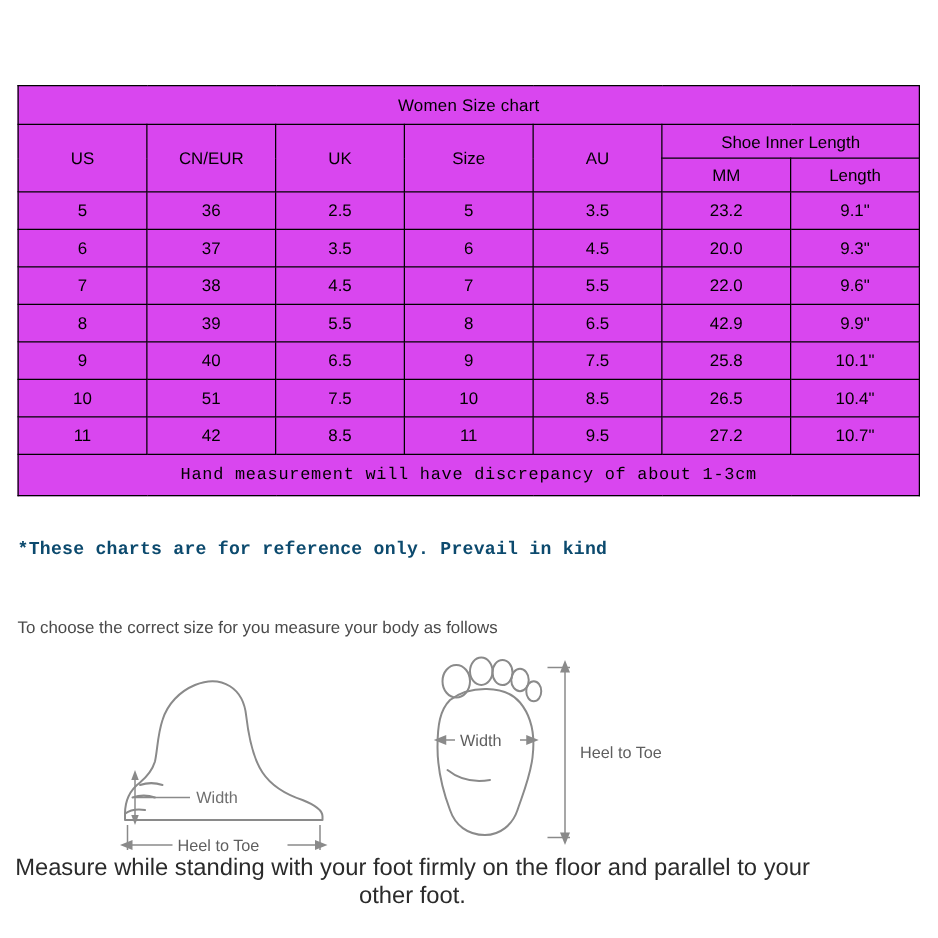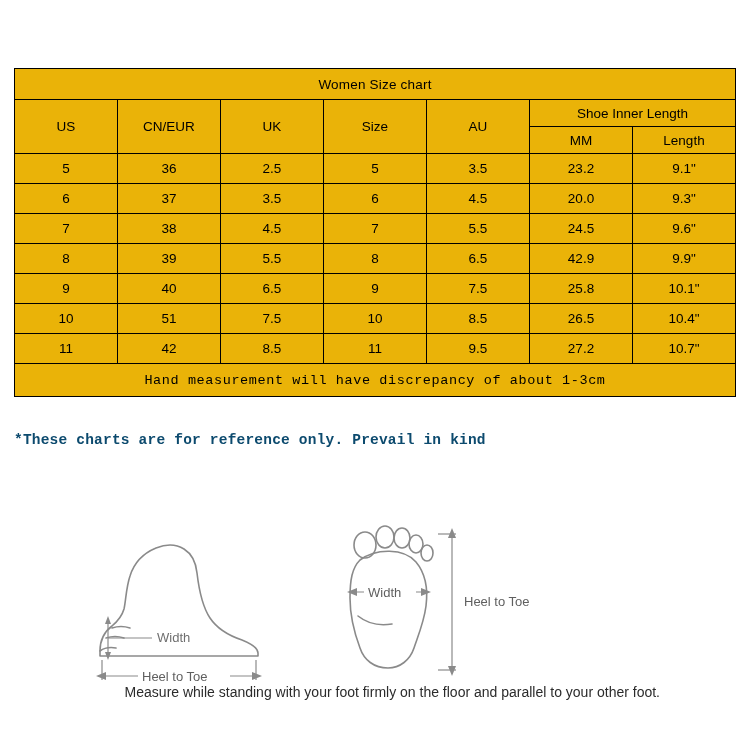--- a/index.html
+++ b/index.html
@@ -25,21 +25,21 @@
   .chart-wrap {
     position: absolute;
     left: 14px;
     top: 68px;
     width: 722px;
   }
   table.size-chart {
     border-collapse: collapse;
     width: 100%;
     table-layout: fixed;
-    background: #eab308;
+    background: #d946ef;
   }
   table.size-chart td,
   table.size-chart th {
     border: 1px solid #000000;
     text-align: center;
     vertical-align: middle;
     font-weight: normal;
     font-size: 13.5px;
     color: #000000;
     padding: 0;
@@ -108,22 +108,22 @@
     left: 60px;
     top: 520px;
     width: 630px;
     height: 170px;
   }
   .footer-note {
     position: absolute;
     left: 0;
     top: 684px;
     width: 660px;
-    text-align: right;
-    font-size: 14px;
+    text-align: center;
+    font-size: 19px;
     color: #2b2b2b;
   }
   svg text {
     font-family: "Liberation Sans", sans-serif;
   }
 </style>
 </head>
 <body>
 
 <div class="page">
@@ -164,21 +164,21 @@
           <td class="data-cell">4.5</td>
           <td class="data-cell">20.0</td>
           <td class="data-cell">9.3"</td>
         </tr>
         <tr>
           <td class="data-cell">7</td>
           <td class="data-cell">38</td>
           <td class="data-cell">4.5</td>
           <td class="data-cell">7</td>
           <td class="data-cell">5.5</td>
-          <td class="data-cell">24.5</td>
+          <td class="data-cell">22.0</td>
           <td class="data-cell">9.6"</td>
         </tr>
         <tr>
           <td class="data-cell">8</td>
           <td class="data-cell">39</td>
           <td class="data-cell">5.5</td>
           <td class="data-cell">8</td>
           <td class="data-cell">6.5</td>
           <td class="data-cell">42.9</td>
           <td class="data-cell">9.9"</td>
@@ -213,20 +213,21 @@
 
         <tr>
           <td class="note-cell" colspan="7">Hand measurement will have discrepancy of about 1-3cm</td>
         </tr>
       </tbody>
     </table>
   </div>
 
   <div class="ref-note">*These charts are for reference only. Prevail in kind</div>
 
+  <div class="how-sub">To choose the correct size for you measure your body as follows</div>
 
   <div class="diagram">
     <svg width="630" height="170" viewBox="0 0 630 170">
 
       <g fill="none" stroke="#8a8a8a" stroke-width="1.6" stroke-linejoin="round" stroke-linecap="round">
         <path d="M40 131
                  C40 120, 44 112, 52 106
                  C58 101, 62 96, 64 89
                  C66 80, 66 68, 70 56
                  C74 43, 84 33, 96 28

